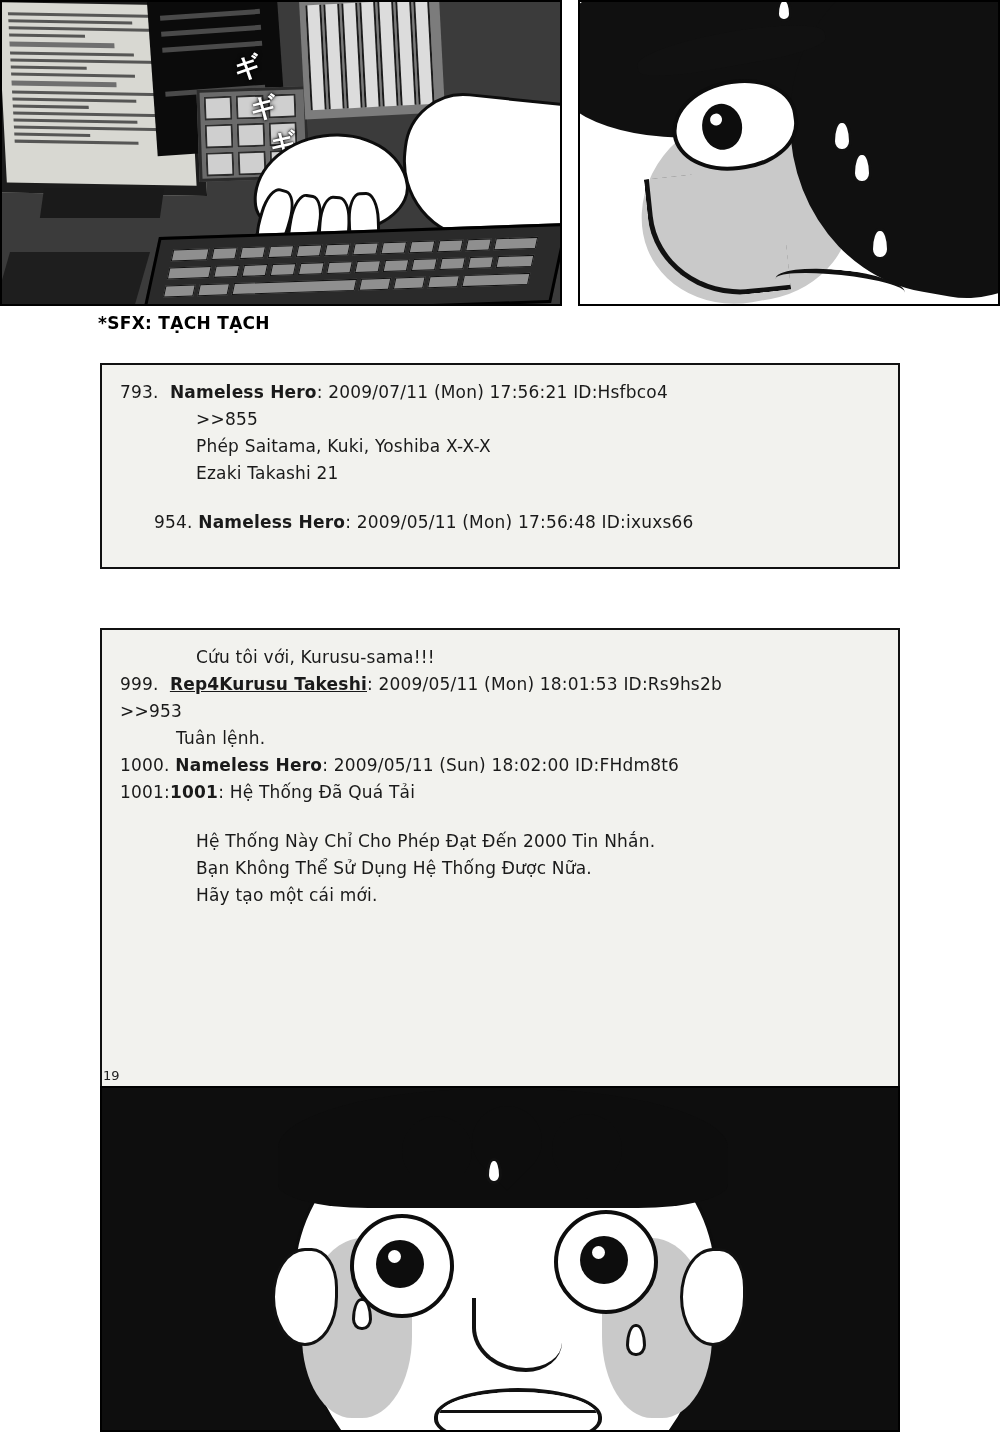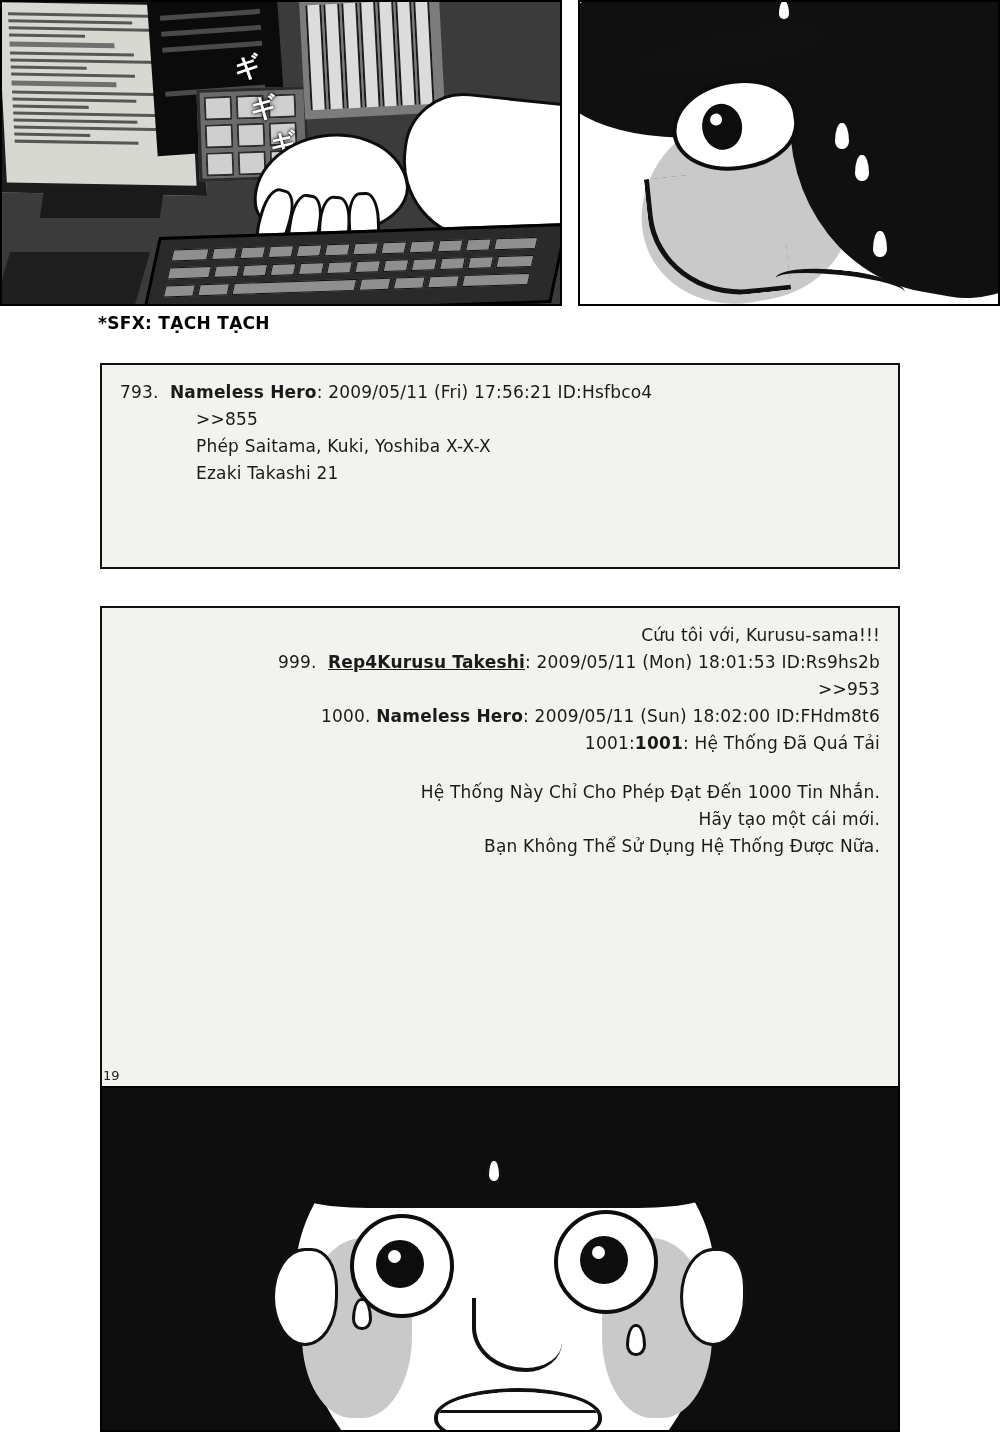--- a/index.html
+++ b/index.html
@@ -345,24 +345,23 @@
     color: #1a1a1a;
   }
   .bbs-1 {
     left: 100px;
     top: 363px;
     width: 800px;
     height: 206px;
   }
   .bbs-2 {
     left: 100px;
-    top: 606px;
+    top: 628px;
     width: 800px;
     height: 487px;
-    text-align: right;
   }
   .bbs .line {
     font-size: 17px;
     line-height: 27px;
     white-space: pre;
     letter-spacing: .2px;
   }
   .bbs .indent1 { padding-left: 56px; }
   .bbs .indent2 { padding-left: 76px; }
   .bbs .indent3 { padding-left: 34px; }
@@ -616,37 +615,39 @@
     <div class="sweat" style="left:252px; top:118px;"></div>
     <div class="sweat" style="left:272px; top:150px;"></div>
     <div class="sweat" style="left:290px; top:226px;"></div>
     <div class="sweat" style="left:196px; top:-4px; width:10px; height:18px;"></div>
   </div>
 </div>
 
 <div class="sfx-caption">*SFX: TẠCH TẠCH</div>
 
 <div class="bbs bbs-1">
-  <div class="line"><span>793.</span><span>  </span><span class="bold">Nameless Hero</span><span>: 2009/05/11 (Fri) 17:56:21 ID:Hsfbco4</span></div>
+  <div class="line"><span>793.</span><span>  </span><span class="bold">Nameless Hero</span><span>: 2009/07/11 (Mon) 17:56:21 ID:Hsfbco4</span></div>
   <div class="line indent2">&gt;&gt;855</div>
   <div class="line indent2">Phép Saitama, Kuki, Yoshiba X-X-X</div>
   <div class="line indent2">Ezaki Takashi 21</div>
   <div class="blank"></div>
+  <div class="line indent3"><span>954.</span><span> </span><span class="bold">Nameless Hero</span><span>: 2009/05/11 (Mon) 17:56:48 ID:ixuxs66</span></div>
 </div>
 
 <div class="bbs bbs-2">
   <div class="line indent2">Cứu tôi với, Kurusu-sama!!!</div>
   <div class="line"><span>999.</span><span>  </span><span class="handle">Rep4Kurusu Takeshi</span><span>: 2009/05/11 (Mon) 18:01:53 ID:Rs9hs2b</span></div>
   <div class="line">&gt;&gt;953</div>
+  <div class="line indent1">Tuân lệnh.</div>
   <div class="line"><span>1000.</span><span> </span><span class="bold">Nameless Hero</span><span>: 2009/05/11 (Sun) 18:02:00 ID:FHdm8t6</span></div>
   <div class="line"><span>1001:</span><span class="bold">1001</span><span>: Hệ Thống Đã Quá Tải</span></div>
   <div class="blank"></div>
-  <div class="line indent2">Hệ Thống Này Chỉ Cho Phép Đạt Đến 1000 Tin Nhắn.</div>
+  <div class="line indent2">Hệ Thống Này Chỉ Cho Phép Đạt Đến 2000 Tin Nhắn.</div>
+  <div class="line indent2">Bạn Không Thể Sử Dụng Hệ Thống Được Nữa.</div>
   <div class="line indent2">Hãy tạo một cái mới.</div>
-  <div class="line indent2">Bạn Không Thể Sử Dụng Hệ Thống Được Nữa.</div>
 </div>
 
 <div class="page-num">19</div>
 
 <div class="panel-bottom">
   <div class="b-face"></div>
 
   <div class="b-shadow" style="left:200px; top:150px; width:110px; height:180px; border-radius:60% 40% 50% 50%;"></div>
   <div class="b-shadow" style="left:500px; top:150px; width:110px; height:180px; border-radius:40% 60% 50% 50%;"></div>
 

